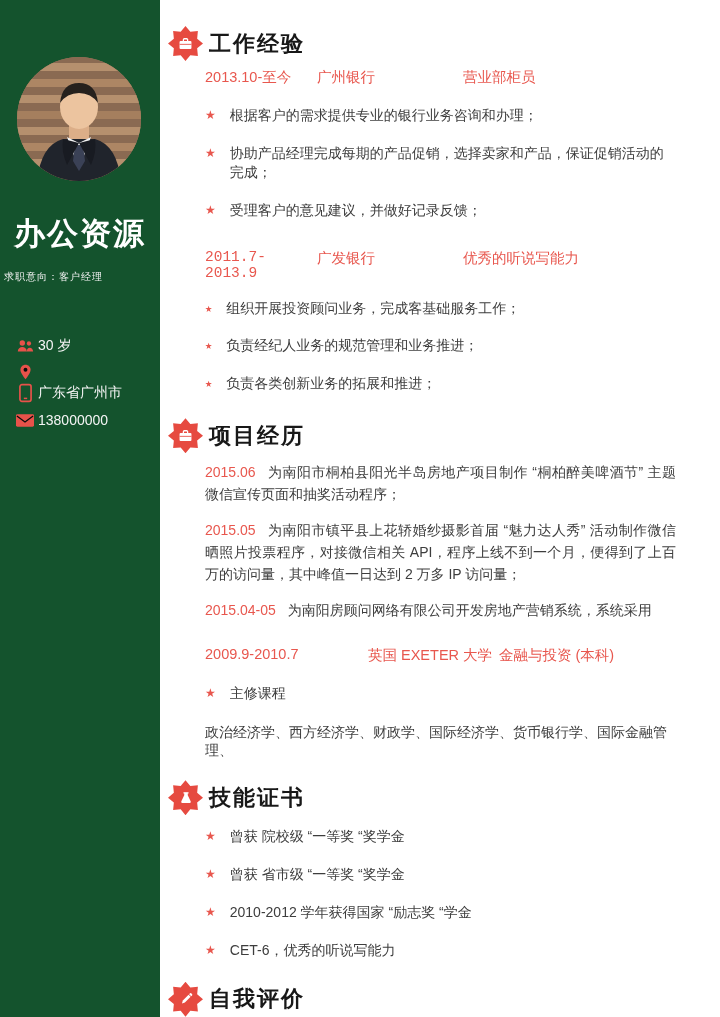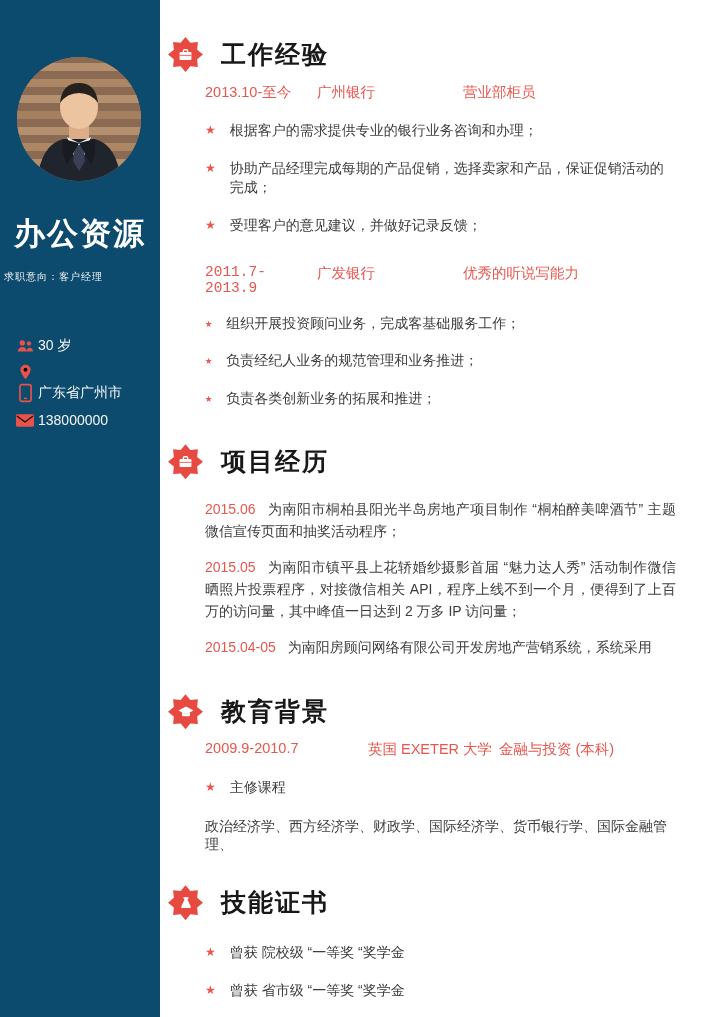--- a/index.html
+++ b/index.html
@@ -4,43 +4,43 @@
 <style>
   * { box-sizing: border-box; }
   html,body { margin:0; padding:0; }
   body {
     width:720px; height:1017px; overflow:hidden;
     display:flex;
     background:#ffffff;
     font-family:"Liberation Sans","DejaVu Sans",sans-serif;
   }
   
-  .sidebar { width:160px; min-width:160px; height:1017px; background:#0c4a6e; color:#fff; }
+  .sidebar { width:160px; min-width:160px; height:1017px; background:#14532d; color:#fff; }
   .photo {
     width:124px; height:124px; border-radius:50%; overflow:hidden;
     margin:57px 0 0 17px; background:#9b7a5e;
   }
   .name { font-size:31px; font-weight:bold; margin:32px 0 0 14px; letter-spacing:2px; color:#fff; }
   .intent { font-size:10px; margin:15px 0 0 4px; letter-spacing:1px; color:#f2f2f2; }
   .contacts { margin:53px 0 0 16px; }
   .c-row { display:flex; align-items:center; gap:4px; margin-bottom:9px; min-height:16px; }
   .c-row.pin-row { margin-bottom:2px; }
   .c-row .c-ic { width:18px; display:flex; justify-content:center; }
   .c-text { font-size:14px; color:#f5f5f5; }
   
   .main { flex:1; padding:26px 44px 0 8px; }
   .sec-h { display:flex; align-items:center; gap:6px; }
   .badge {
     width:35px; height:35px; flex:0 0 35px; background:#e64a40;
     clip-path:polygon(50% 0%,63.8% 16.7%,85.4% 14.6%,83.3% 36.2%,100% 50%,83.3% 63.8%,85.4% 85.4%,63.8% 83.3%,50% 100%,36.2% 83.3%,14.6% 85.4%,16.7% 63.8%,0% 50%,16.7% 36.2%,14.6% 14.6%,36.2% 16.7%);
     display:flex; align-items:center; justify-content:center;
   }
-  .sec-h h2 { font-size:25px; margin:12px; color:#181818; letter-spacing:2px; font-weight:bold; }
+  .sec-h h2 { font-size:22px; margin:0; color:#181818; letter-spacing:2px; font-weight:bold; }
   .sec-body { margin-left:37px; }
-  .head3 { display:flex; color:#e8574e; font-size:14.5px; margin-top:0; }
+  .head3 { display:flex; color:#e8574e; font-size:14.5px; margin-top:7px; }
   .head3 .d { width:112px; }
   .head3 .c { width:146px; }
   .head3 .p { flex:1; }
   .edu-head .d { width:163px; }
   .edu-head .c { width:131px; }
   .bullet { display:flex; gap:14px; margin-top:19px; font-size:14px; color:#3d3d3d; line-height:1.35; }
   .bullet .star { color:#e8574e; font-size:12px; padding-top:1px; }
   .bullet.tight { margin-top:12px; }
   .job { margin-bottom:29px; }
   .job:last-child { margin-bottom:0;font-family:Liberation Mono, monospace; }
@@ -189,29 +189,20 @@
       <h2>项目经历</h2>
     </div>
     <div class="sec-body" style="margin-top:8px;">
       <p><span class="pd">2015.06</span><span>为南阳市桐柏县阳光半岛房地产项目制作 “桐柏醉美啤酒节” 主题微信宣传页面和抽奖活动程序；</span></p>
       <p><span class="pd">2015.05</span><span>为南阳市镇平县上花轿婚纱摄影首届 “魅力达人秀” 活动制作微信晒照片投票程序，对接微信相关 API，程序上线不到一个月，便得到了上百万的访问量，其中峰值一日达到 2 万多 IP 访问量；</span></p>
       <p><span class="pd">2015.04-05</span><span>为南阳房顾问网络有限公司开发房地产营销系统，系统采用</span></p>
     </div>
   </section>
 
   <section class="sec edu">
-    <div class="sec-h">
-      <span class="badge">
-        <svg width="18" height="18" viewBox="0 0 20 20">
-            <polygon points="10,4 18.5,8.2 10,12.4 1.5,8.2" fill="#fff"></polygon>
-            <path d="M5.5 10.4 v3.4 c0 1.4 9 1.4 9 0 v-3.4 l-4.5 2.2 z" fill="#fff"></path>
-          </svg>
-      </span>
-      <h2>教育背景</h2>
-    </div>
     <div class="sec-body">
       <div class="head3 edu-head">
         <span class="d">2009.9-2010.7</span>
         <span class="c">英国 EXETER 大学</span>
         <span class="p">金融与投资 (本科)</span>
       </div>
       <div class="bullet">
           <span class="star">★</span>
           <span>主修课程</span>
         </div>
@@ -233,20 +224,21 @@
       <div class="bullet tight">
           <span class="star">★</span>
           <span>曾获 院校级 “一等奖 “奖学金</span>
         </div>
       <div class="bullet">
           <span class="star">★</span>
           <span>曾获 省市级 “一等奖 “奖学金</span>
         </div>
       <div class="bullet">
           <span class="star">★</span>
+          <span>2010-2012 学年获得国家 “励志奖 “学金</span>
         </div>
       <div class="bullet">
           <span class="star">★</span>
           <span>CET-6，优秀的听说写能力</span>
         </div>
     </div>
   </section>
 
   <section class="sec self">
     <div class="sec-h">

